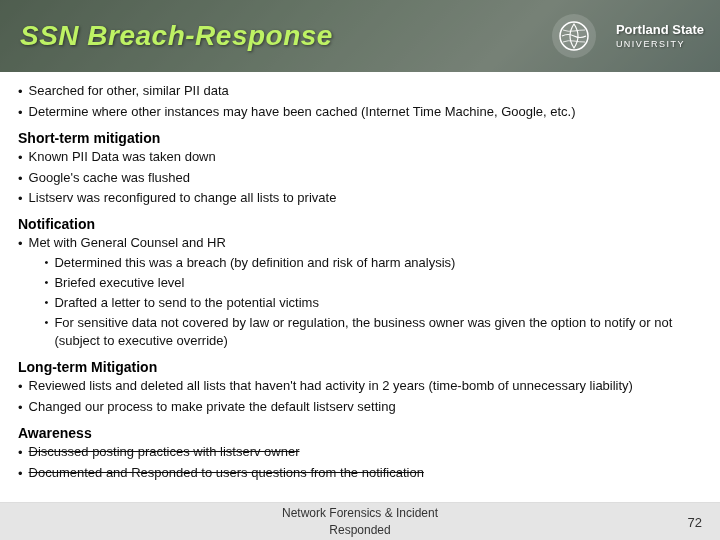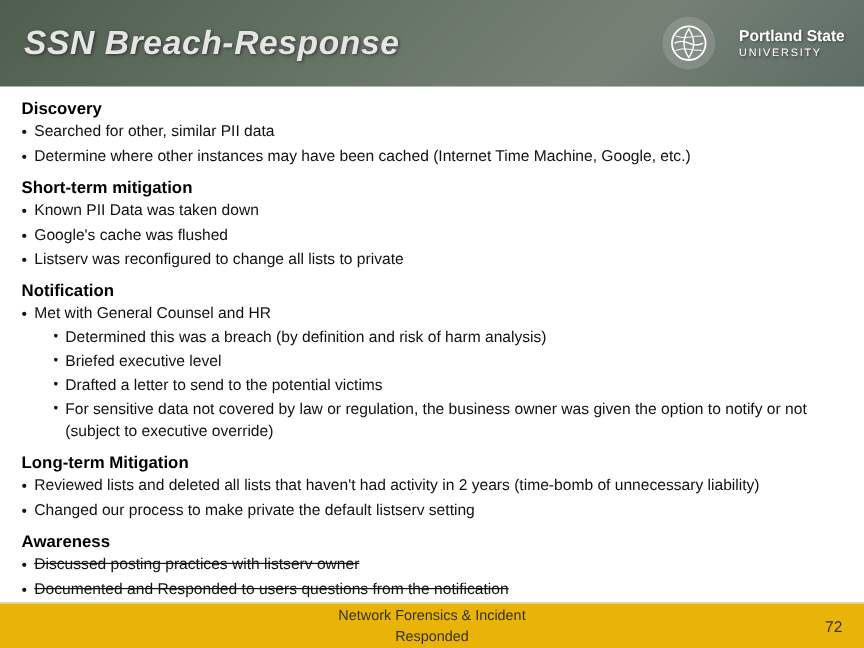--- a/index.html
+++ b/index.html
@@ -29,21 +29,21 @@
     #header-overlay {
       position: absolute;
       top: 0; left: 0; right: 0; bottom: 0;
       background: rgba(50,50,50,0.35);
     }
     #header-title {
       position: absolute;
       left: 20px;
       top: 50%;
       transform: translateY(-50%);
-      color: #e5e5e5;
+      color: #bef264;
       font-size: 28px;
       font-weight: bold;
       font-style: italic;
       text-shadow: 1px 1px 3px rgba(0,0,0,0.5);
       letter-spacing: 0.5px;
     }
     #psu-logo {
       position: absolute;
       right: 16px;
       top: 50%;
@@ -138,21 +138,21 @@
     ul.sub-bullet-list > li .text {
       flex: 1;
     }
 
     
     #footer {
       position: absolute;
       bottom: 0;
       width: 720px;
       height: 38px;
-      background: #eab308;
+      background: #e5e5e5;
       border-top: 1px solid #ddd;
       display: flex;
       align-items: center;
       justify-content: center;
       gap: 0;
     }
     #footer-text {
       font-size: 12px;
       color: #333;
       text-align: center;
@@ -192,21 +192,20 @@
       </svg>
     </div>
     <div id="psu-logo-text">
       <span>Portland State</span>
       <span class="univ">UNIVERSITY</span>
     </div>
   </div>
 </div>
 
 <div id="content">
-<div class="section-heading">Discovery</div>
     <ul class="bullet-list">
       <li>
         <span class="bullet">•</span>
         <span class="text">Searched for other, similar PII data</span>
       </li>
       <li>
         <span class="bullet">•</span>
         <span class="text">Determine where other instances may have been cached (Internet Time Machine, Google, etc.)</span>
       </li>
     </ul>

